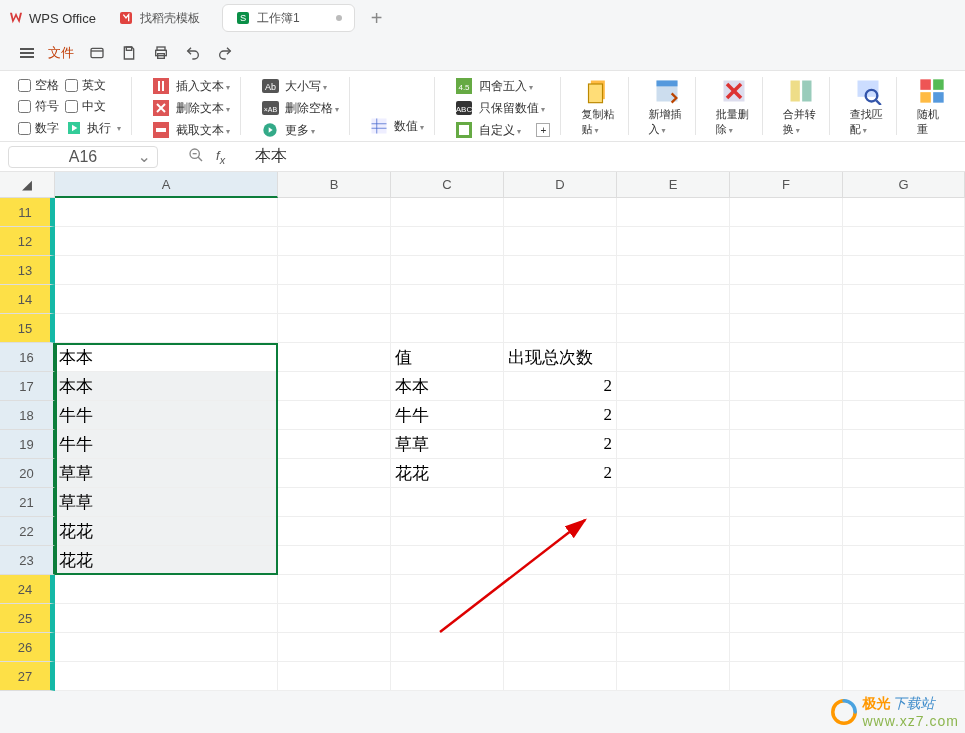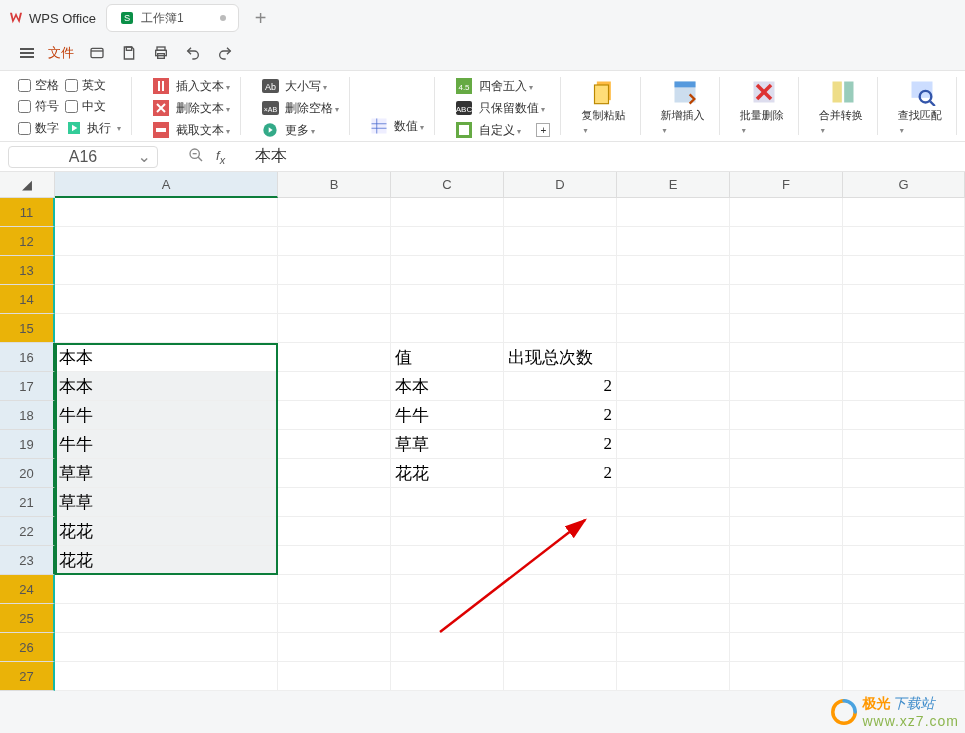--- a/index.html
+++ b/index.html
@@ -36,21 +36,21 @@
 .nbox::after{content:"⌄";position:absolute;right:6px;color:#888;}
 .fxarea{display:flex;align-items:center;gap:12px;margin-left:20px;}
 .fxarea .zoom{color:#888;font-size:14px;}
 .fxarea .fx{font-style:italic;font-size:13px;color:#555;}
 .fxarea .fxv{font-size:16px;color:#333;margin-left:18px;}
 .sheet{background:#fff;position:relative;}
 .grid{display:grid;grid-template-columns:55px 223px 113px 113px 113px 113px 113px 122px;}
 .chdr{height:26px;border-right:1px solid #ddd;border-bottom:1px solid #ddd;background:#f5f6f6;display:flex;align-items:center;justify-content:center;font-size:13px;color:#555;}
 .chdr.sel{background:#e2ecf3;}
 .chdr.sel.end{border-bottom:2px solid #0b7d3a;}
-.rowhdr{border-right:2px solid #14b8a6;border-bottom:1px solid #ddd;background:#eab308;display:flex;align-items:center;justify-content:center;font-size:13px;color:#555;height:29px;}
+.rowhdr{border-right:5px solid #14b8a6;border-bottom:1px solid #ddd;background:#fde047;display:flex;align-items:center;justify-content:center;font-size:13px;color:#555;height:29px;}
 .rowhdr.sel{background:#e2ecf3;border-right:2px solid #0b7d3a;}
 .cell{border-right:1px solid #eee;border-bottom:1px solid #eee;height:29px;padding:0 4px;font-size:17px;color:#000;font-family:SimSun,"宋体",serif;display:flex;align-items:center;}
 .cell.r{justify-content:flex-end;}
 .cell.insel{background:#eff1f2;}
 .cell.insel.first{background:#fff;}
 .sel-outline{position:absolute;border:2px solid #0b7d3a;pointer-events:none;}
 .watermark{position:absolute;bottom:4px;right:6px;display:flex;align-items:center;gap:4px;font-size:12px;}
 .watermark .main{color:#418dcb;font-size:14px;font-style:italic;display:flex;align-items:center;}
 .watermark .main b{color:#ff9800;font-style:normal;}
 .watermark .sub{color:#8db64f;font-size:14px;letter-spacing:1px;}
@@ -59,20 +59,29 @@
 </head>
 <body>
 
 <div class="tabstrip">
   <div class="logo">
     <svg viewBox="0 0 24 24">
         <path fill="#d83b3b" d="M3 4l4 16 5-10 5 10 4-16h-3l-2 9-4-9h-0l-4 9-2-9z"></path>
       </svg>
     <span>WPS Office</span>
   </div>
+  <div class="doc-tab">
+    <span class="icon">
+        <svg width="16" height="16" viewBox="0 0 24 24">
+          <rect x="3" y="3" width="18" height="18" rx="3" fill="#e0433f"></rect>
+          <path d="M8 7l4 5 4-5v10" stroke="#fff" stroke-width="2" fill="none"></path>
+        </svg>
+      </span>
+    <span>找稻壳模板</span>
+  </div>
   <div class="doc-tab active">
     <span class="icon">
         <svg width="16" height="16" viewBox="0 0 24 24">
           <rect x="3" y="3" width="18" height="18" rx="3" fill="#0a8f47"></rect>
           <text x="12" y="17" text-anchor="middle" font-size="14" fill="#fff" font-family="Arial">S</text>
         </svg>
       </span>
     <span>工作簿1</span>
     <span class="dot"></span>
   </div>
@@ -304,20 +313,31 @@
   <div class="rvgroup">
       <span class="icon">
         <svg width="28" height="28" viewBox="0 0 24 24">
           <rect x="3" y="3" width="18" height="14" fill="#cdf"></rect>
           <circle cx="15" cy="16" r="5" fill="none" stroke="#35a" stroke-width="2"></circle>
           <line x1="19" y1="20" x2="23" y2="24" stroke="#35a" stroke-width="2"></line>
         </svg>
       </span>
       <span class="lbl rdrop">查找匹配</span>
     </div>
+  <div class="rvgroup" style="border-right:none">
+      <span class="icon">
+        <svg width="28" height="28" viewBox="0 0 24 24">
+          <rect x="2" y="2" width="9" height="9" fill="#e55"></rect>
+          <rect x="13" y="2" width="9" height="9" fill="#5b5"></rect>
+          <rect x="2" y="13" width="9" height="9" fill="#fb4"></rect>
+          <rect x="13" y="13" width="9" height="9" fill="#59d"></rect>
+        </svg>
+      </span>
+      <span class="lbl">随机重</span>
+    </div>
 </div>
 
 <div class="namebox">
   <div class="nbox">
       <span>A16</span>
     </div>
   <div class="fxarea">
     <span class="zoom"><svg width="16" height="16" viewBox="0 0 24 24" fill="none" stroke="#888" stroke-width="2">
           <circle cx="10" cy="10" r="7"></circle>
           <line x1="15" y1="15" x2="21" y2="21"></line>

